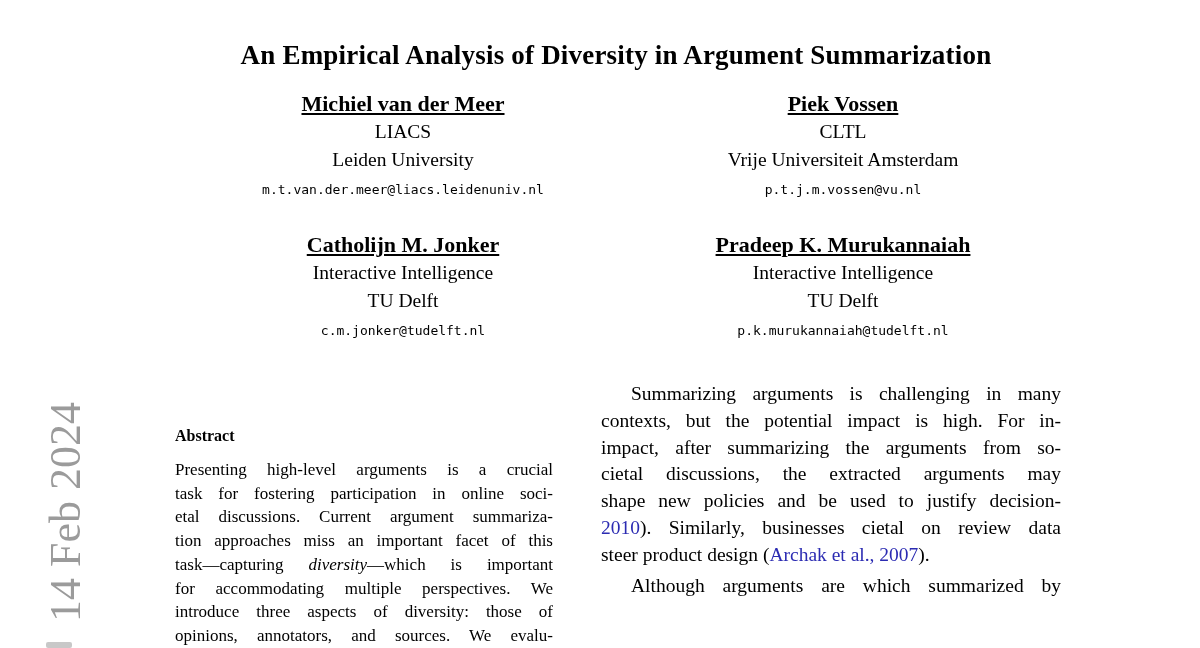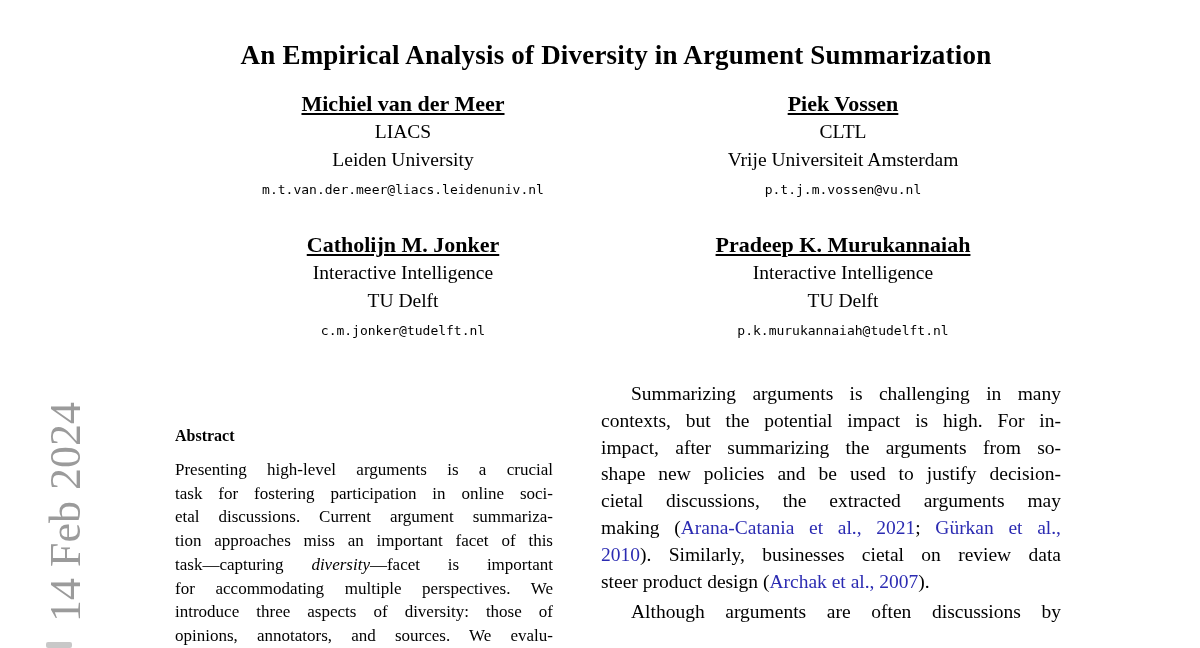--- a/index.html
+++ b/index.html
@@ -150,36 +150,35 @@
     <div class="author-affil">TU Delft</div>
     <div class="author-email">p.k.murukannaiah@tudelft.nl</div>
   </div>
 
   <div class="abstract-heading">Abstract</div>
   <div class="abstract-body">
       <div class="tline"><span>Presenting high-level arguments is a crucial</span></div>
       <div class="tline"><span>task for fostering participation in online soci-</span></div>
       <div class="tline"><span>etal discussions. Current argument summariza-</span></div>
       <div class="tline"><span>tion approaches miss an important facet of this</span></div>
-      <div class="tline"><span>task—capturing </span><span class="italic">diversity</span><span>—facet is important</span></div>
+      <div class="tline"><span>task—capturing </span><span class="italic">diversity</span><span>—which is important</span></div>
       <div class="tline"><span>for accommodating multiple perspectives. We</span></div>
       <div class="tline"><span>introduce three aspects of diversity: those of</span></div>
       <div class="tline"><span>opinions, annotators, and sources.  We evalu-</span></div>
       <div class="tline"><span>ate approaches to a popular argument summa-</span></div>
     </div>
 
   <div class="right-col">
     <div>
         <div class="tline indent"><span>Summarizing arguments is challenging in many</span></div>
         <div class="tline"><span>contexts, but the potential impact is high. For in-</span></div>
         <div class="tline"><span>impact, after summarizing the arguments from so-</span></div>
+        <div class="tline"><span>cietal discussions, the extracted arguments may</span></div>
         <div class="tline"><span>shape new policies and be used to justify decision-</span></div>
-        <div class="tline"><span>cietal discussions, the extracted arguments may</span></div>
-        <div class="tline"><span>making (</span><span class="cite">Arana-Catania et al., 2021</span><span>; </span><span class="cite">Gürkan et al.,</span></div>
         <div class="tline"><span class="cite">2010</span><span>). Similarly, businesses cietal on review data</span></div>
         <div class="tline nojustify"><span>steer product design (</span><span class="cite">Archak et al., 2007</span><span>).</span></div>
       </div>
     <div class="para2">
-        <div class="tline indent"><span>Although arguments are often discussions by</span></div>
+        <div class="tline indent"><span>Although arguments are which summarized by</span></div>
       </div>
   </div>
 
 </div>
 
 </body></html>

